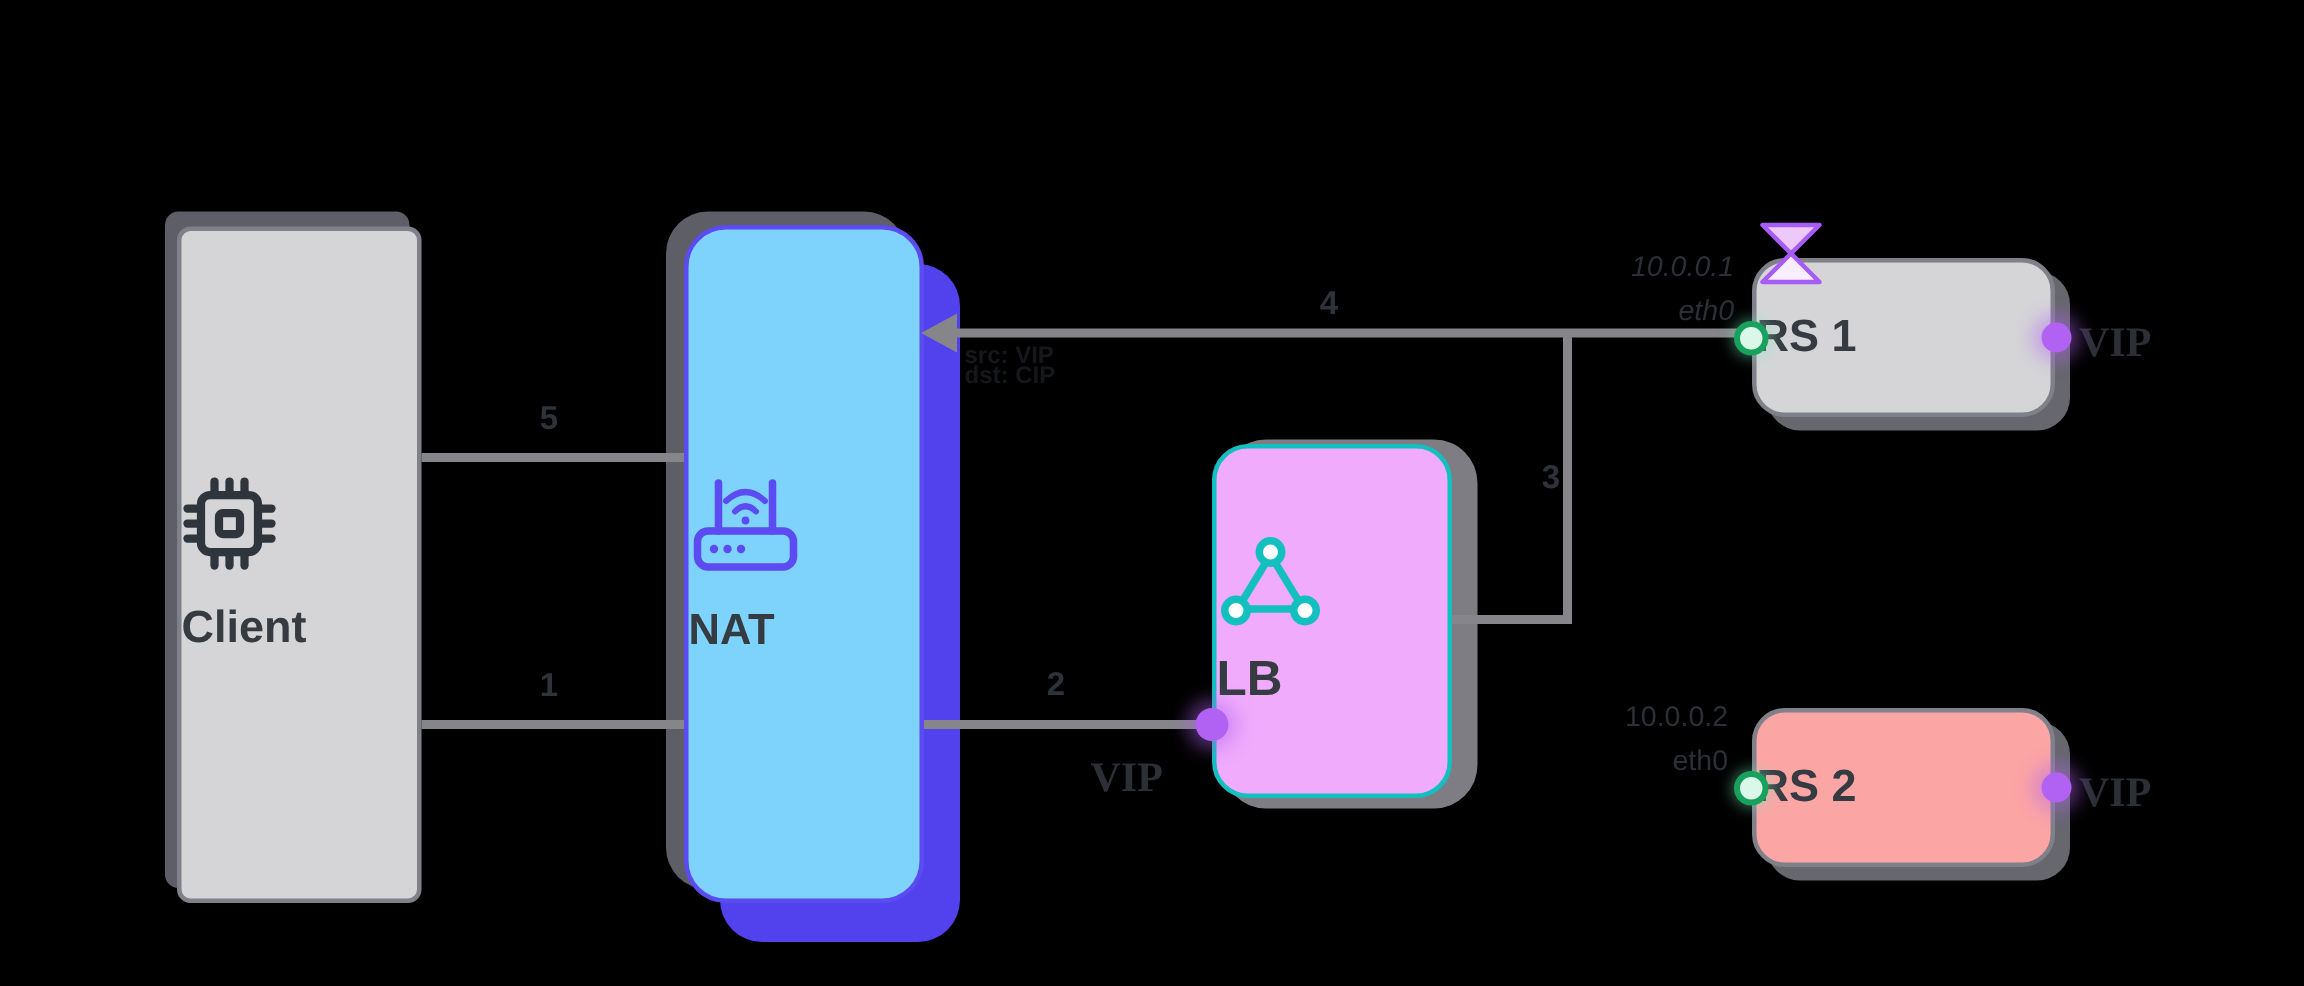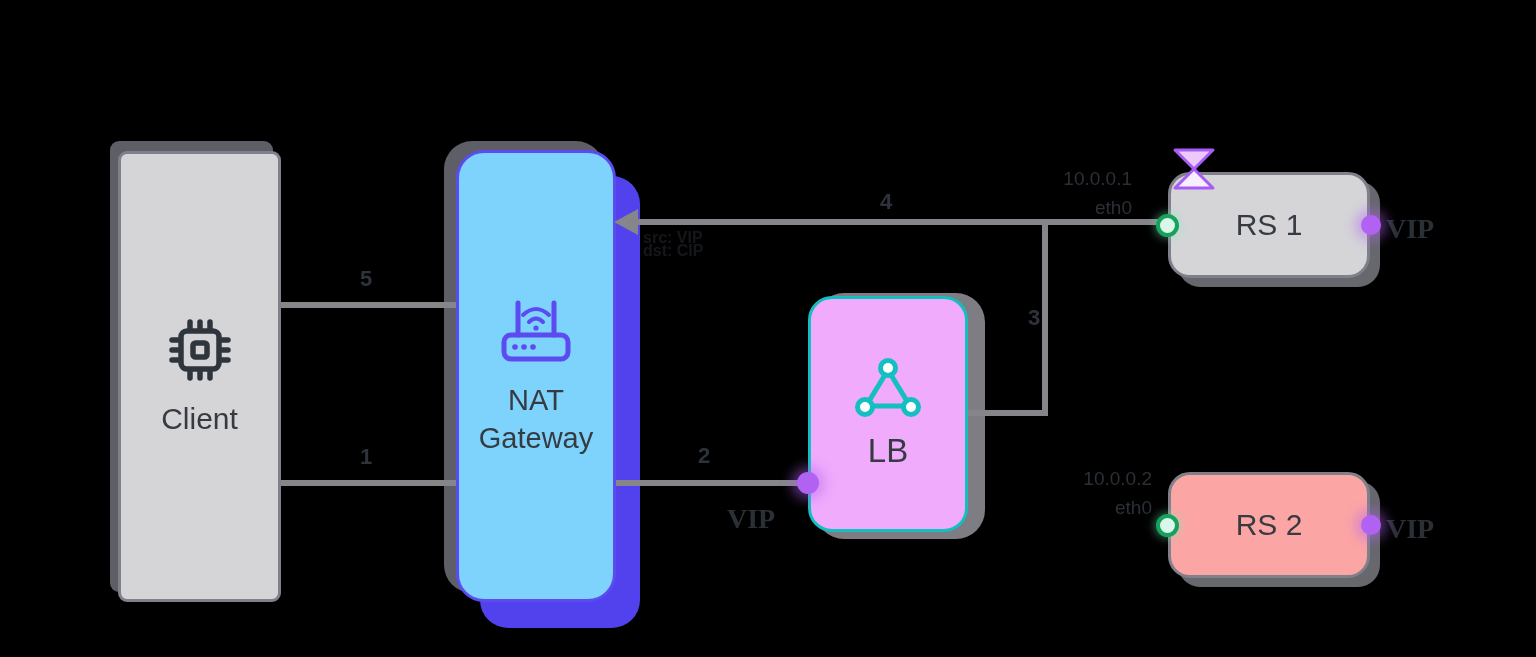--- a/index.html
+++ b/index.html
@@ -1,19 +1,19 @@
 <!DOCTYPE html>
 <html><head>
 <meta charset="utf-8">
 <style>
   html,body{margin:0;padding:0;}
   body{width:1536px;height:657px;background:#000;position:relative;overflow:hidden;
        font-family:"Liberation Sans",sans-serif;}
   .node{position:absolute;box-sizing:border-box;display:flex;flex-direction:column;
-        align-items:center;justify-content:center;z-index:1;}
+        align-items:flex-start;justify-content:center;z-index:1;font-weight:bold;}
   #client{left:118px;top:151px;width:163px;height:451px;background:#d5d5d8;
           border:3px solid #80808a;border-radius:9px;box-shadow:-8px -10px 0 0 #5e5e66;gap:16px;}
   #nat{left:456px;top:150px;width:160px;height:452px;background:#7dd3fc;
        border:3px solid #5b4bf0;border-radius:28px;
        box-shadow:-12px -9px 0 0 #5e5e66, 24px 26px 0 0 #5142ee;gap:10px;}
   #lb{left:808px;top:296px;width:160px;height:236px;background:#f0abfc;
       border:3px solid #13bfbf;border-radius:24px;box-shadow:12px 2px 0 5px #7d7d83;gap:8px;}
   #rs1{left:1168px;top:172px;width:202px;height:106px;background:#d5d5d8;
        border:3px solid #80808a;border-radius:22px;box-shadow:10px 9px 0 0 #67676e;}
   #rs2{left:1168px;top:472px;width:202px;height:106px;background:#fca5a5;
@@ -35,21 +35,21 @@
         text-align:center;z-index:3;}
   #step5{left:353px;top:266px;} #step1{left:353px;top:444px;}
   #step2{left:691px;top:443px;} #step3{left:1021px;top:305px;} #step4{left:873px;top:189px;}
   .vip-label{position:absolute;color:#2b3037;font-size:28px;font-weight:700;z-index:3;font-family:Liberation Serif, serif;}
   #lb-vip{left:727px;top:503px;}
   #rs1-vip{left:1386px;top:213px;} #rs2-vip{left:1386px;top:513px;}
   .packet{position:absolute;left:643px;top:231px;color:#15171b;font-size:16px;
           font-weight:700;line-height:13px;z-index:3;}
   .side-block{position:absolute;width:96px;text-align:right;color:#2b3037;font-size:19px;
           line-height:23px;z-index:3;}
-  #rs1-side{left:1036px;top:167px;} #rs2-side{left:1056px;top:467px;}
+  #rs1-side{left:1060px;top:167px;font-style:italic;} #rs2-side{left:1056px;top:467px;}
   .side-block .iface{margin-top:6px;}
   .port{position:absolute;border-radius:50%;box-sizing:border-box;z-index:4;}
   .port-green{width:23px;height:23px;background:#d9f8e9;border:4px solid #17a15c;
       box-shadow:0 0 9px 2px rgba(120,240,190,.40);}
   .port-purple{width:20px;height:20px;background:#b262f2;
       box-shadow:0 0 12px 6px rgba(177,98,242,.45);}
   #rs1-green{left:1156px;top:214px;} #rs2-green{left:1156px;top:514px;}
   #rs1-purple{left:1361px;top:215px;} #rs2-purple{left:1361px;top:515px;}
   #lb-purple{width:22px;height:22px;left:797px;top:472px;}
   #hourglass{position:absolute;left:1171px;top:147px;z-index:5;}
@@ -109,21 +109,20 @@
       <path d="M31 27 Q38 20 45 27" stroke-width="4"></path>
       <path d="M25 20 Q38 8 51 20" stroke-width="4"></path>
       <circle cx="38" cy="33" r="2.6" fill="#5b4bf0" stroke="none"></circle>
       <circle cx="17" cy="52" r="2.8" fill="#5b4bf0" stroke="none"></circle>
       <circle cx="26" cy="52" r="2.8" fill="#5b4bf0" stroke="none"></circle>
       <circle cx="35" cy="52" r="2.8" fill="#5b4bf0" stroke="none"></circle>
     </svg>
   </span>
   <div class="nat-label">
     <div>NAT</div>
-    <div>Gateway</div>
   </div>
 </div>
 
 <div class="node" id="lb">
   <span>
     <svg width="72" height="62" viewBox="0 0 72 62" fill="none" stroke="#13bfbf" stroke-width="5">
       <line x1="36" y1="12" x2="14" y2="48"></line>
       <line x1="36" y1="12" x2="58" y2="48"></line>
       <line x1="14" y1="48" x2="58" y2="48"></line>
       <circle cx="36" cy="10" r="7.5" fill="#ffffff"></circle>

